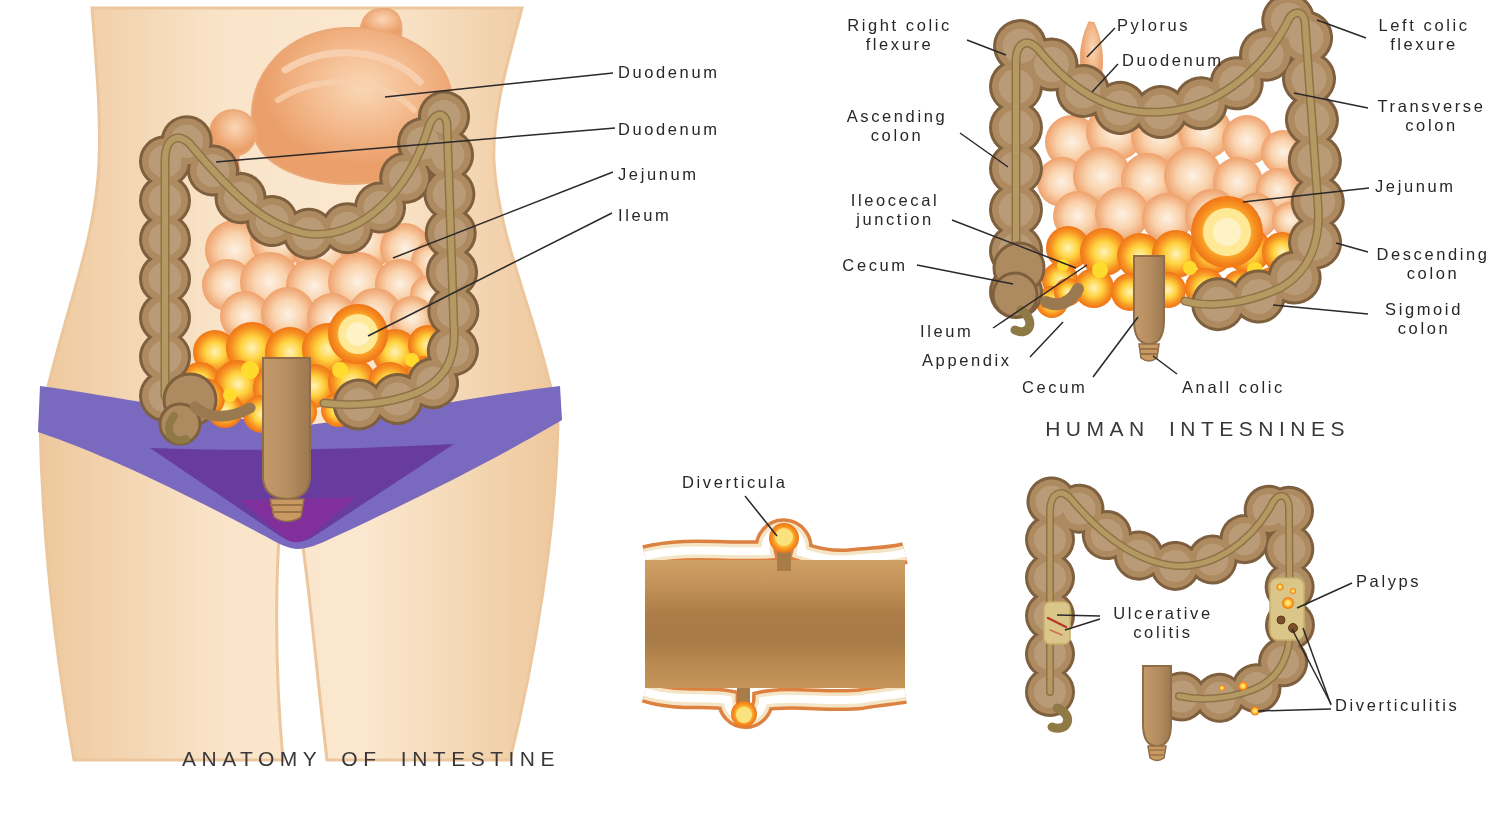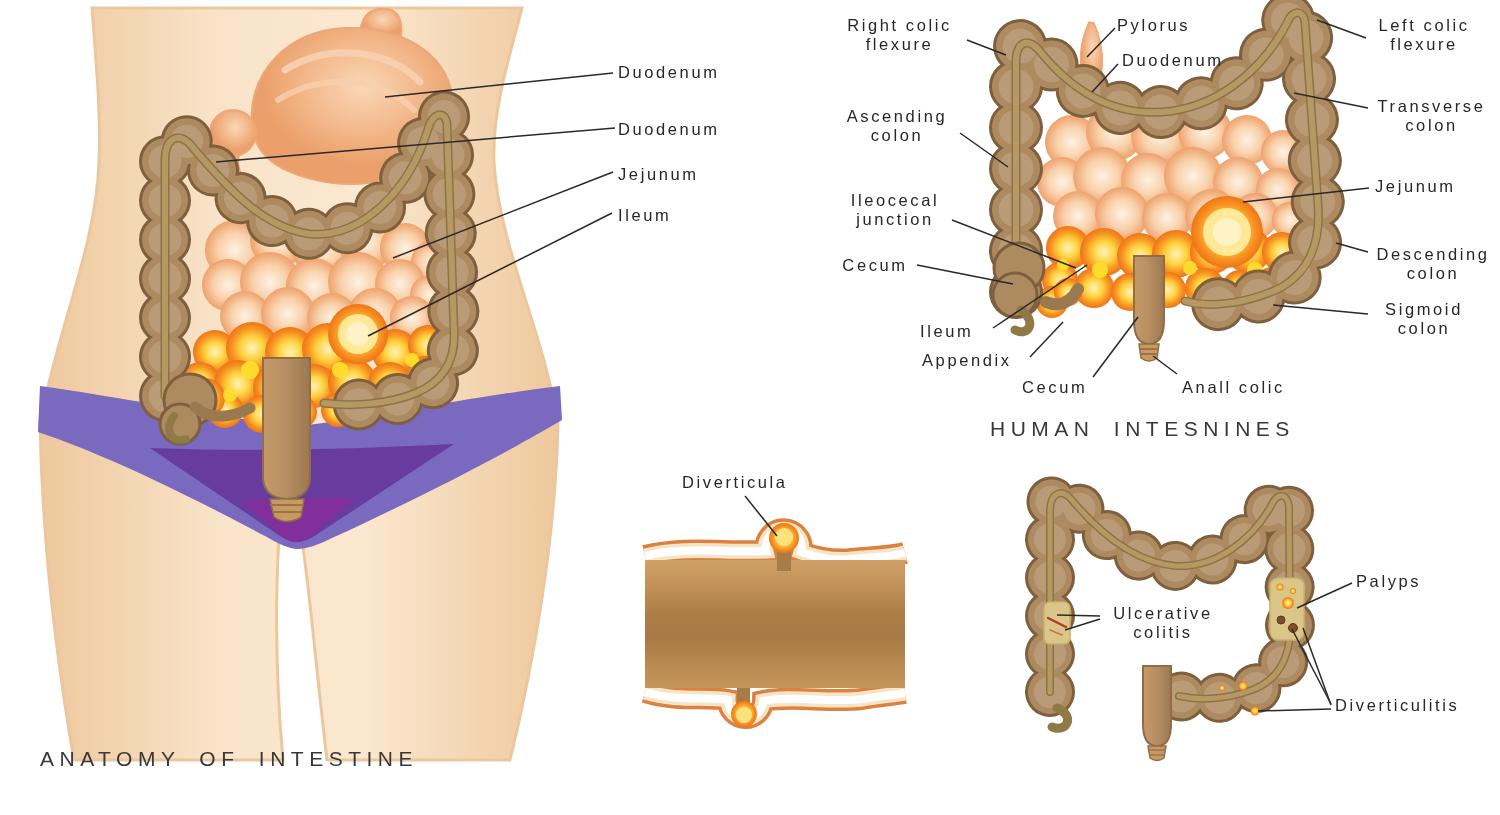--- a/index.html
+++ b/index.html
@@ -8,21 +8,21 @@
     font-family:"Liberation Sans", sans-serif;
   }
   .stage svg.art{position:absolute;left:0;top:0;}
   .lbl{
     position:absolute;font-size:16.5px;line-height:19px;letter-spacing:2.6px;
     color:#2a2627;white-space:pre-line;text-align:center;
   }
   .lbl.c{text-align:center;}
   .cap{
     position:absolute;font-size:21px;letter-spacing:5.5px;word-spacing:8px;
-    color:#3a3738;text-align:left;white-space:nowrap;
+    color:#3a3738;text-align:right;white-space:nowrap;
   }
 </style>
 </head>
 <body>
 
 <div class="stage">
 
 <svg class="art" width="1500" height="815" viewBox="0 0 1500 815">
   <defs>
     <linearGradient id="skinGrad" x1="0" y1="0" x2="1" y2="0">

